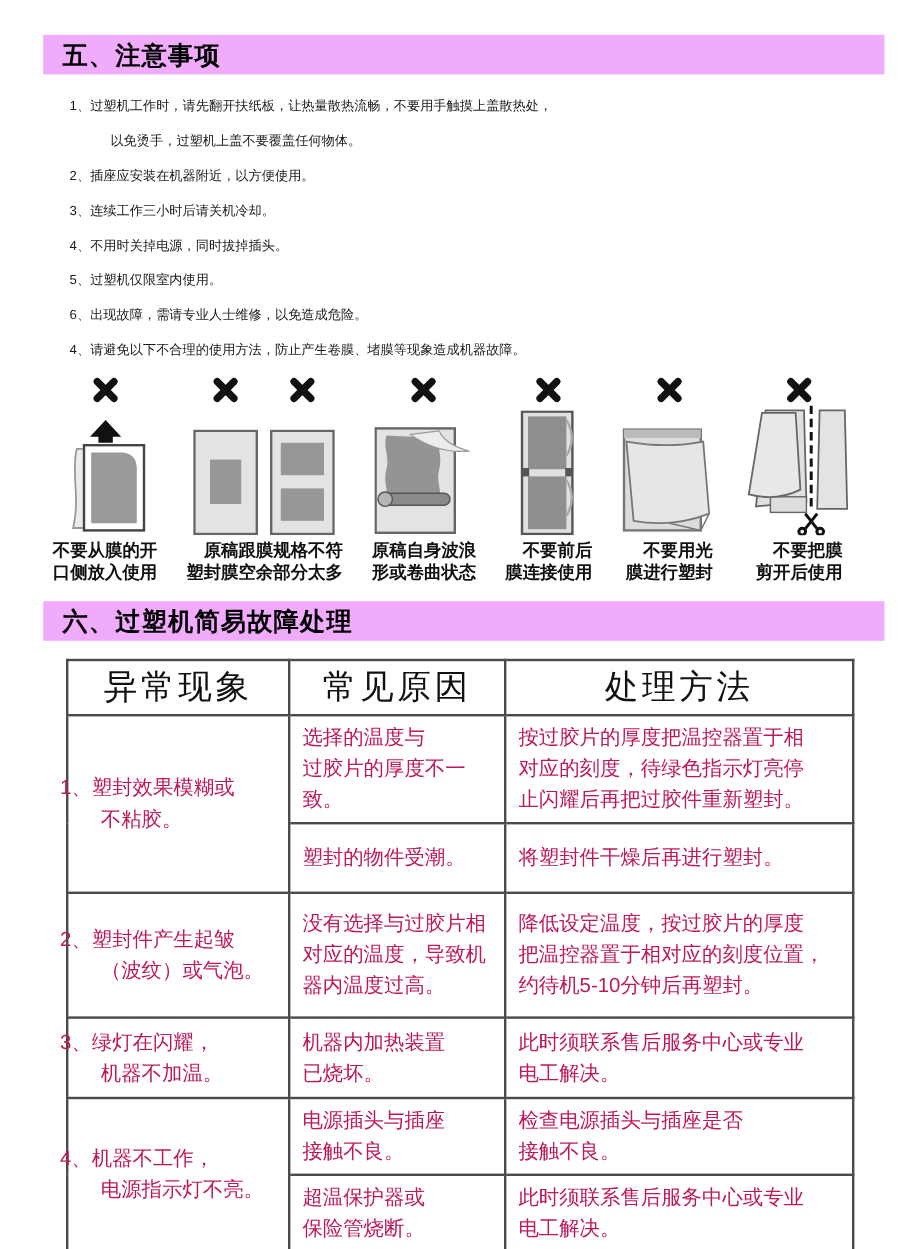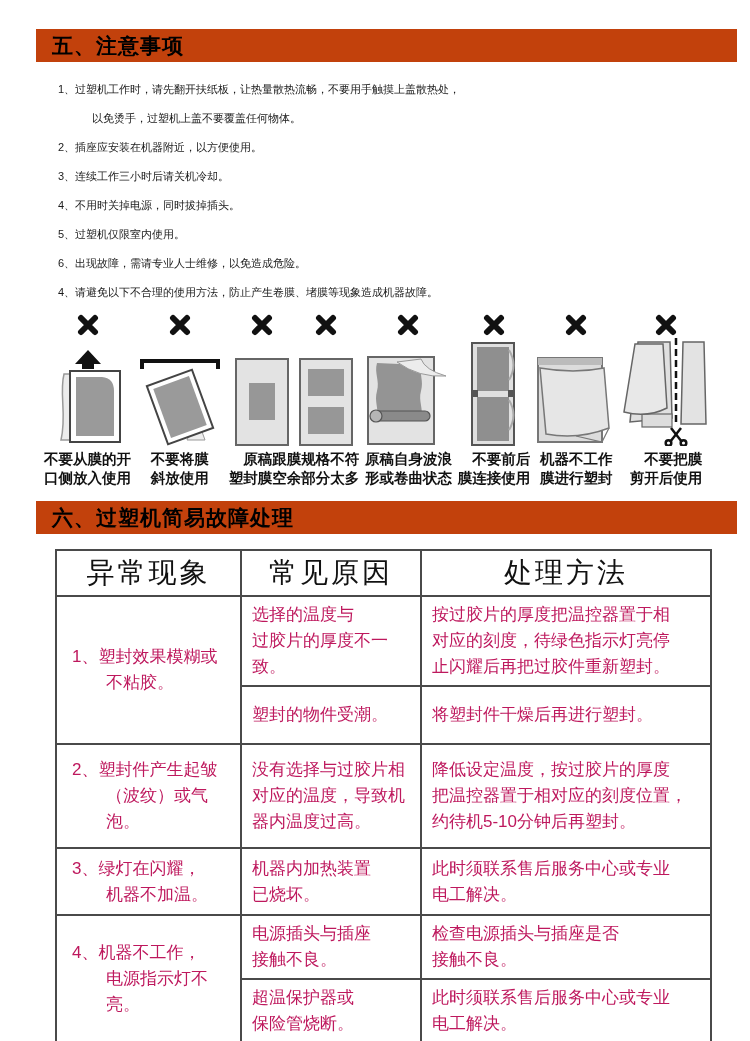--- a/index.html
+++ b/index.html
@@ -6,21 +6,21 @@
   html,body { background:#ffffff; }
   body {
     width:750px; height:1041px;
     font-family:"Liberation Sans","DejaVu Sans",sans-serif;
     color:#1a1a1a; overflow:hidden;
   }
   .page { padding-top:29px; }
 
   .section-bar {
     margin-left:36px; margin-right:13px; height:33px;
-    background:#c2410c; display:flex; align-items:center;
+    background:#f0abfc; display:flex; align-items:center;
     padding-left:16px; font-size:21px; font-weight:bold; color:#000;
     letter-spacing:1px;
   }
 
   .precautions { margin:13px 30px 0 58px; font-size:11px; line-height:29px; }
   .precaution-item { white-space:pre-line; padding-left:34px; text-indent:-34px; }
 
   .warnings { margin:7px 40px 0 44px; display:flex; justify-content:space-between; }
   .warn-group { display:flex; flex-direction:column; align-items:center; }
   .figs { display:flex; align-items:flex-end; gap:10px; }
@@ -28,21 +28,21 @@
   .caption { margin-top:4px; font-size:14.5px; line-height:19px; text-align:right; white-space:pre-line; font-weight:bold; color:#111; }
   .xmark svg { display:block; }
 
   .bar2 { margin-top:13px; }
 
   .tbl-wrap { margin:15px 0 0 55px; }
   table { border-collapse:collapse; width:655px; table-layout:fixed; }
   th, td { border:2px solid #4a4a4a; }
   th { font-size:28px; font-weight:normal; letter-spacing:3px; height:46px; color:#111; }
   td { font-size:17px; line-height:26px; padding:5px 10px; vertical-align:middle; white-space:pre-line; color:#be185d; }
-  td.c1 { padding-left:49px; text-indent:-34px; }
+  td.c1 { padding-left:27px; text-indent:-34px; }
 </style>
 </head>
 <body>
 
 <div class="page">
 
   <div class="section-bar">
     <span>五、注意事项</span>
   </div>
 
@@ -72,41 +72,20 @@
             <polygon points="34,0 47,14 40,14 40,19 28,19 28,14 21,14" fill="#111"></polygon>
             <rect x="16" y="21" width="50" height="71" fill="#fff" stroke="#444" stroke-width="2"></rect>
             <path d="M22,27 H48 Q60,28 60,41 L60,86 H22 Z" fill="#9a9a9a"></path>
           </svg>
         </div>
       </div>
       <div class="caption">不要从膜的开
 口侧放入使用</div>
     </div>
 
-    <div class="warn-group">
-      <div class="figs">
-        <div class="fig-slot">
-          <span class="xmark">
-            <svg width="22" height="22">
-                <path d="M4,4 L18,18 M18,4 L4,18" stroke="#111" stroke-width="6" stroke-linecap="round"></path>
-              </svg>
-          </span>
-          <svg width="86" height="98" viewBox="0 0 86 98">
-            <path d="M5,21 V13 H81 V21" fill="none" stroke="#111" stroke-width="4"></path>
-            <polygon points="50,92 68,92 60,70" fill="#eee" stroke="#999" stroke-width="1"></polygon>
-            <g transform="rotate(-20 43 59)">
-              <rect x="19" y="28" width="48" height="62" fill="#fff" stroke="#444" stroke-width="2"></rect>
-              <rect x="24" y="33" width="38" height="52" fill="#9a9a9a"></rect>
-            </g>
-          </svg>
-        </div>
-      </div>
-      <div class="caption">不要将膜
-斜放使用</div>
-    </div>
 
     <div class="warn-group">
       <div class="figs">
         <div class="fig-slot">
           <span class="xmark">
             <svg width="22" height="22">
                 <path d="M4,4 L18,18 M18,4 L4,18" stroke="#111" stroke-width="6" stroke-linecap="round"></path>
               </svg>
           </span>
           <svg width="54" height="88" viewBox="0 0 54 88">
@@ -184,21 +163,21 @@
               </svg>
           </span>
           <svg width="80" height="90" viewBox="0 0 80 90">
             <rect x="2" y="2" width="64" height="84" fill="#dcdcdc" stroke="#777" stroke-width="2"></rect>
             <rect x="2" y="2" width="64" height="7" fill="#bbbbbb"></rect>
             <path d="M4,12 Q38,18 68,12 L73,72 Q42,84 10,78 Z" fill="#e6e6e6" stroke="#777" stroke-width="1.5"></path>
             <path d="M73,72 L66,86 L40,80" fill="none" stroke="#777" stroke-width="1.2"></path>
           </svg>
         </div>
       </div>
-      <div class="caption">机器不工作
+      <div class="caption">不要用光
 膜进行塑封</div>
     </div>
 
     <div class="warn-group">
       <div class="figs">
         <div class="fig-slot">
           <span class="xmark">
             <svg width="22" height="22">
                 <path d="M4,4 L18,18 M18,4 L4,18" stroke="#111" stroke-width="6" stroke-linecap="round"></path>
               </svg>

